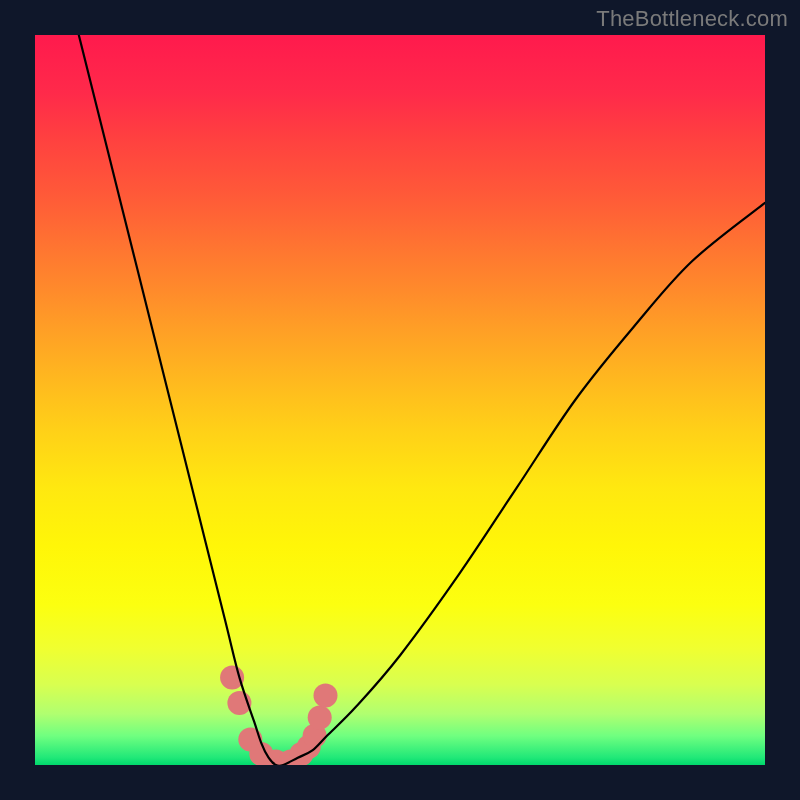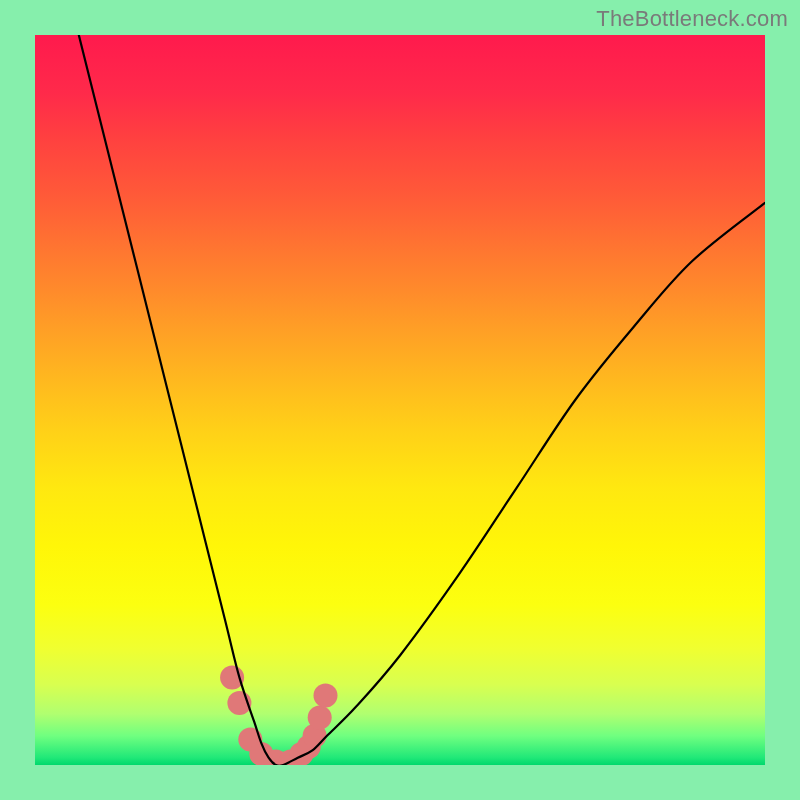--- a/index.html
+++ b/index.html
@@ -10,21 +10,21 @@
     background: #000;
     overflow: hidden;
     font-family: Arial, Helvetica, sans-serif;
   }
   .frame {
     position: absolute;
     left: 0;
     top: 0;
     width: 800px;
     height: 800px;
-    background: #86efac;
+    background: #0f172a;
     text-decoration: underline;
   }
   .plot {
     position: absolute;
     left: 35px;
     top: 35px;
     width: 730px;
     height: 730px;
     background: linear-gradient(to bottom,
       #ff1a4d 0%,

